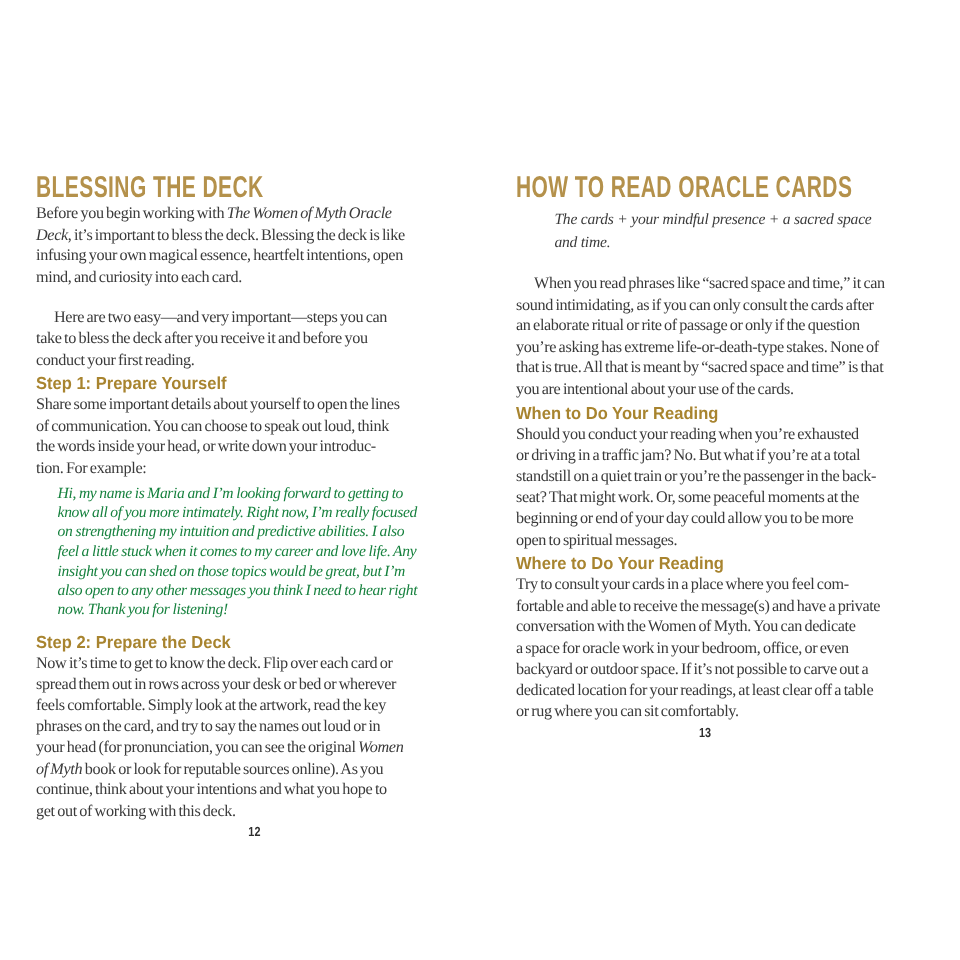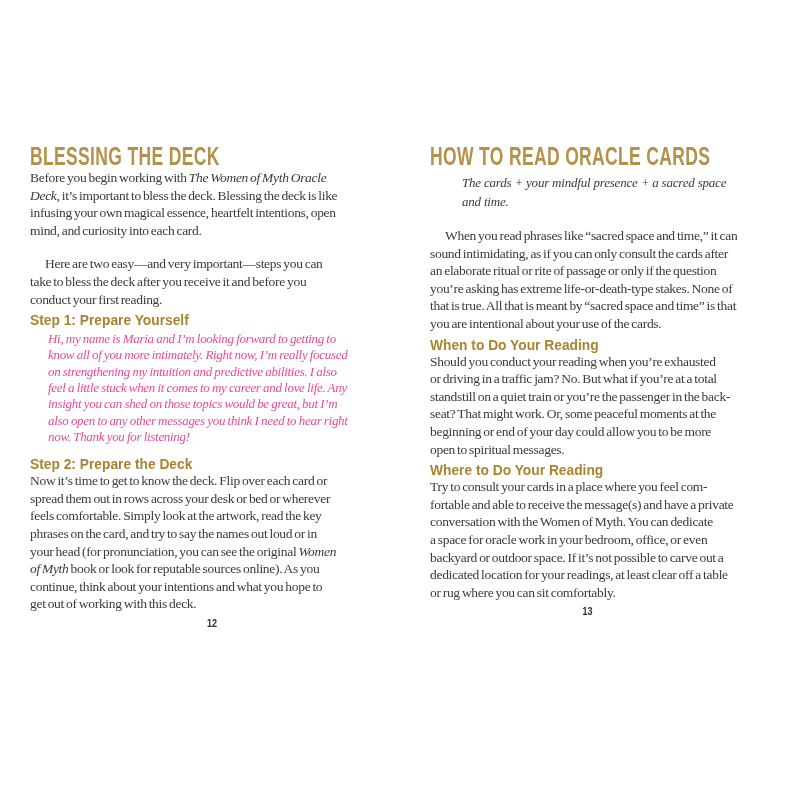--- a/index.html
+++ b/index.html
@@ -52,21 +52,21 @@
     transform-origin: left center;
   }
 
   .quote {
     margin: 4px 0 12px 18px;
     font-style: italic;
     font-size: 13px;
     line-height: 16.3px;
     letter-spacing: -0.3px;
     word-spacing: -0.5px;
-    color: #ec4899;
+    color: #15803d;
   }
 
   .ingredient {
     margin: 6px 0 4px 32px;
     font-style: italic;
     font-size: 13px;
     line-height: 19px;
     letter-spacing: -0.2px;
     color: #3a3a3a;
   }
@@ -89,20 +89,21 @@
 <body>
 
 <div class="spread">
 
   <section class="page page-left">
     <h1 class="chapter-heading">BLESSING THE DECK</h1>
     <div class="blocks">
         <p class="para">Before you begin working with <em>The Women of Myth Oracle<br>Deck</em>, it’s important to bless the deck. Blessing the deck is like<br>infusing your own magical essence, heartfelt intentions, open<br>mind, and curiosity into each card.</p>
         <p class="para indent">Here are two easy—and very important—steps you can<br>take to bless the deck after you receive it and before you<br>conduct your first reading.</p>
         <h2 class="subhead">Step 1: Prepare Yourself</h2>
+        <p class="para">Share some important details about yourself to open the lines<br>of communication. You can choose to speak out loud, think<br>the words inside your head, or write down your introduc-<br>tion. For example:</p>
         <div class="quote">Hi, my name is Maria and I’m looking forward to getting to<br>know all of you more intimately. Right now, I’m really focused<br>on strengthening my intuition and predictive abilities. I also<br>feel a little stuck when it comes to my career and love life. Any<br>insight you can shed on those topics would be great, but I’m<br>also open to any other messages you think I need to hear right<br>now. Thank you for listening!</div>
         <h2 class="subhead">Step 2: Prepare the Deck</h2>
         <p class="para">Now it’s time to get to know the deck. Flip over each card or<br>spread them out in rows across your desk or bed or wherever<br>feels comfortable. Simply look at the artwork, read the key<br>phrases on the card, and try to say the names out loud or in<br>your head (for pronunciation, you can see the original <em>Women<br>of Myth</em> book or look for reputable sources online). As you<br>continue, think about your intentions and what you hope to<br>get out of working with this deck.</p>
       </div>
     <div class="page-number">12</div>
   </section>
 
   <section class="page page-right">
     <h1 class="chapter-heading">HOW TO READ ORACLE CARDS</h1>
     <div class="blocks">

